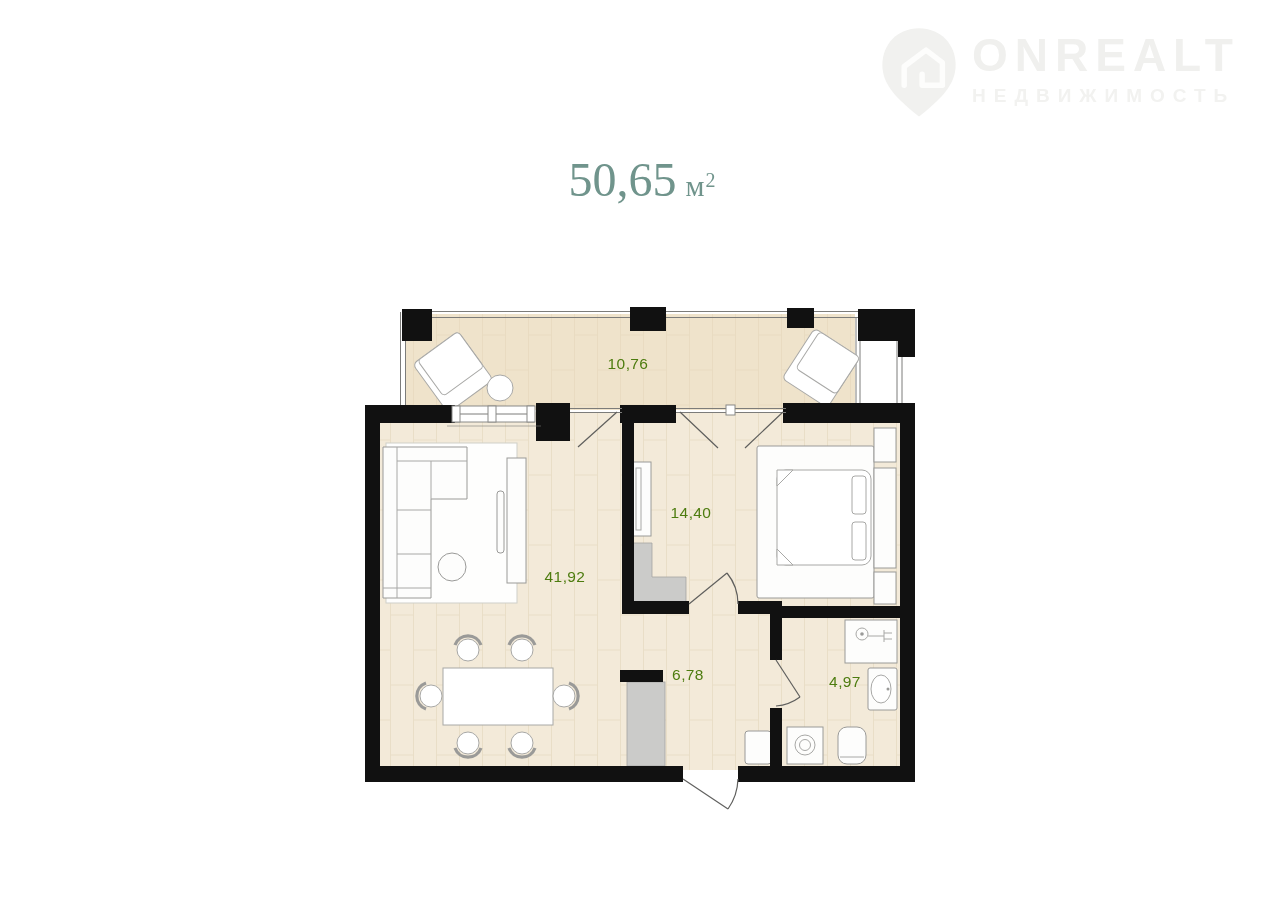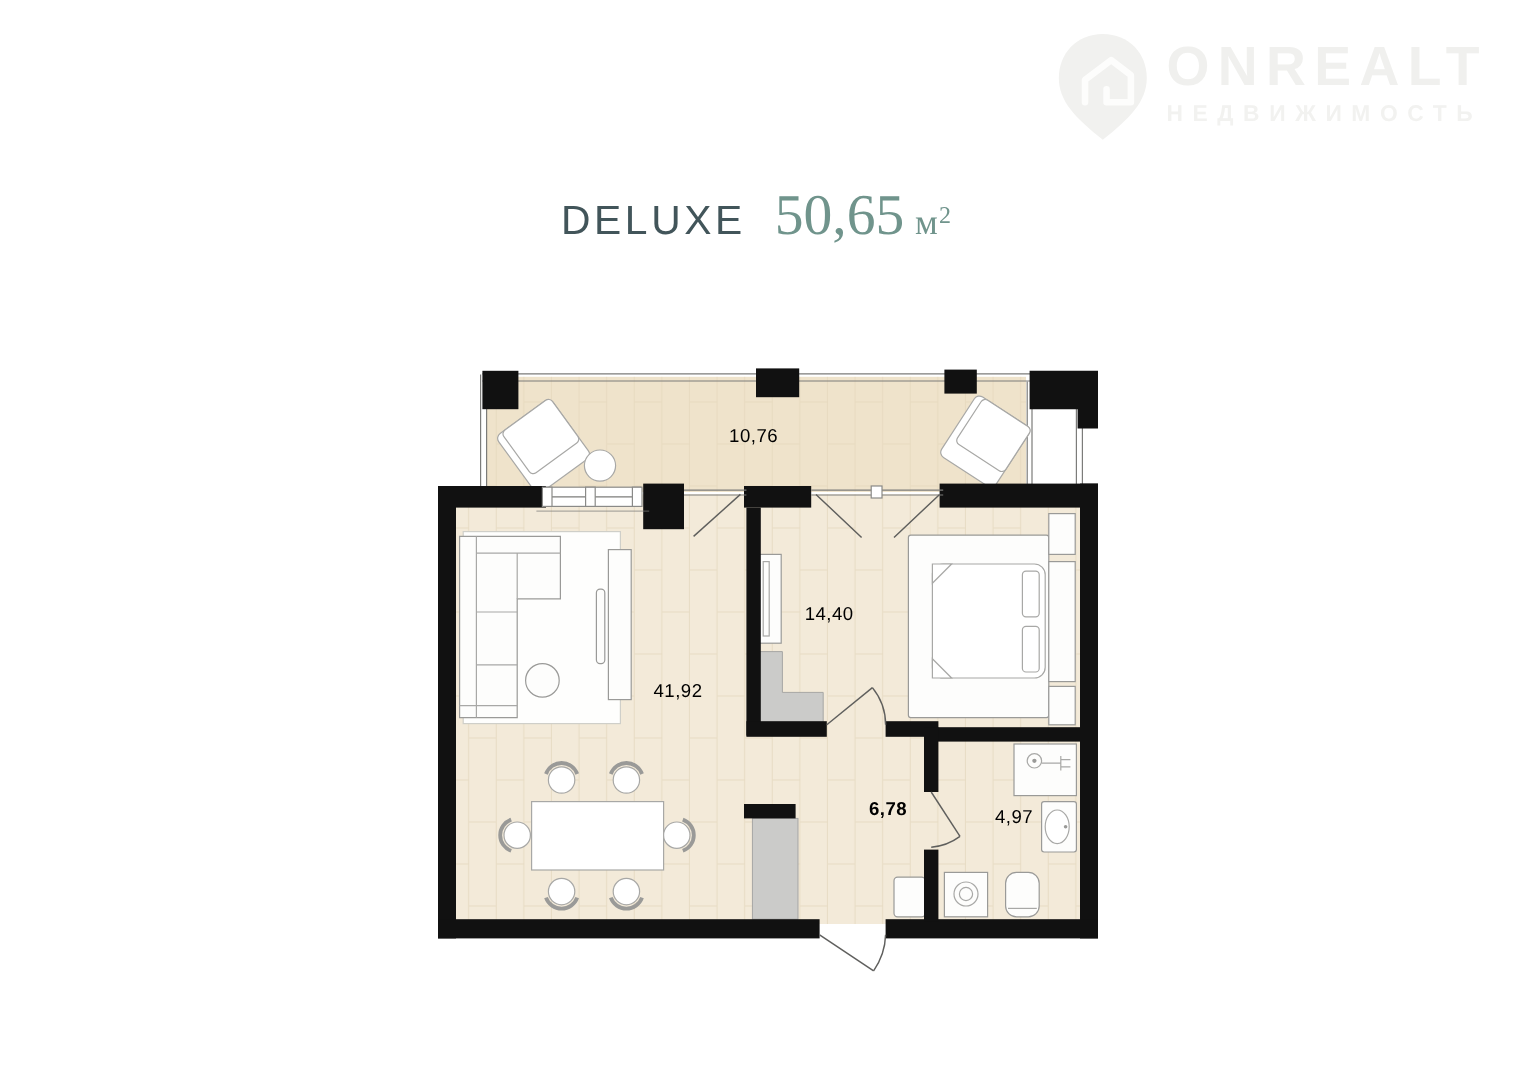--- a/index.html
+++ b/index.html
@@ -18,21 +18,21 @@
          display:flex;align-items:baseline;white-space:nowrap;}
   .t-name{font-size:34px;letter-spacing:3px;color:#42555a;font-weight:400;}
   .t-area{margin-left:24px;font-family:"Liberation Serif","DejaVu Serif",serif;
           font-size:48px;font-weight:400;color:#70948c;}
   .t-unit{font-size:30px;margin-left:9px;}
   .t-unit sup{font-size:20px;vertical-align:9px;margin-left:1px;}
 
   
   .plan-svg{position:absolute;left:340px;top:290px;}
   .room-label{position:absolute;transform:translate(-50%,-50%);
-              font-size:15.5px;font-weight:500;letter-spacing:.4px;color:#000000;}
+              font-size:15.5px;font-weight:500;letter-spacing:.4px;color:#4d7c0f;}
 
   .furn{fill:#fdfdfc;stroke:#9a9a98;stroke-width:1;}
   .furn2{fill:#ffffff;stroke:#a8a8a6;stroke-width:1;}
   .fline{fill:none;stroke:#a8a8a6;stroke-width:1;}
   .wall{fill:#111111;}
   .closet{fill:#cbcbc9;stroke:#a4a4a2;stroke-width:.8;}
   .glz{fill:none;stroke:#7c7c7a;stroke-width:1;}
   .door{fill:none;stroke:#5f5f5d;stroke-width:1.2;}
   .chairback{fill:none;stroke:#9a9a98;stroke-width:3.2;}
 </style>
@@ -46,21 +46,20 @@
       <path d="M50,3 C78,3 97,24 97,50 C97,75 79,93 50,116 C21,93 3,75 3,50 C3,24 22,3 50,3 Z" fill="#f1f1ef"></path>
       <path d="M31,76 L31,52 L59,31 L80,47 L80,76 L54,76 L54,62" fill="none" stroke="#fdfdfc" stroke-width="7" stroke-linejoin="round" stroke-linecap="round"></path>
     </svg>
     <div class="wm-text">
       <div class="wm-name">ONREALT</div>
       <div class="wm-tag">НЕДВИЖИМОСТЬ</div>
     </div>
   </div>
 
   <div class="title">
-    <span class="t-name">DELUXE</span>
     <span class="t-area"><span>50,65</span><span class="t-unit"><span>м</span><sup>2</sup></span></span>
   </div>
 
   <svg class="plan-svg" width="600" height="545" viewBox="340 290 600 545">
     <defs>
       <pattern id="planks" patternUnits="userSpaceOnUse" width="46" height="70">
         <rect width="46" height="70" fill="none"></rect>
         <path d="M22.5,0 V70 M45.5,0 V70 M0,20 H22.5 M22.5,55 H45.5" stroke="#ddceb0" stroke-width="0.8" fill="none"></path>
       </pattern>
     </defs>
@@ -193,16 +192,16 @@
     <path class="door" d="M776,660 L800,697"></path>
     <path class="door" d="M776,706 A46,46 0 0 0 800,697"></path>
 
     <path class="door" d="M683,779 L728,809"></path>
     <path class="door" d="M738,779 A55,55 0 0 1 728,809"></path>
   </svg>
 
   <div class="room-label" style="left:628px;top:364px;">10,76</div>
   <div class="room-label" style="left:565px;top:577px;">41,92</div>
   <div class="room-label" style="left:691px;top:513px;text-align:center;">14,40</div>
-  <div class="room-label" style="left:740px;top:675px;font-weight:bold;">6,78</div>
+  <div class="room-label" style="left:688px;top:675px;">6,78</div>
   <div class="room-label" style="left:845px;top:682px;">4,97</div>
 
 </div>
 
 </body></html>

